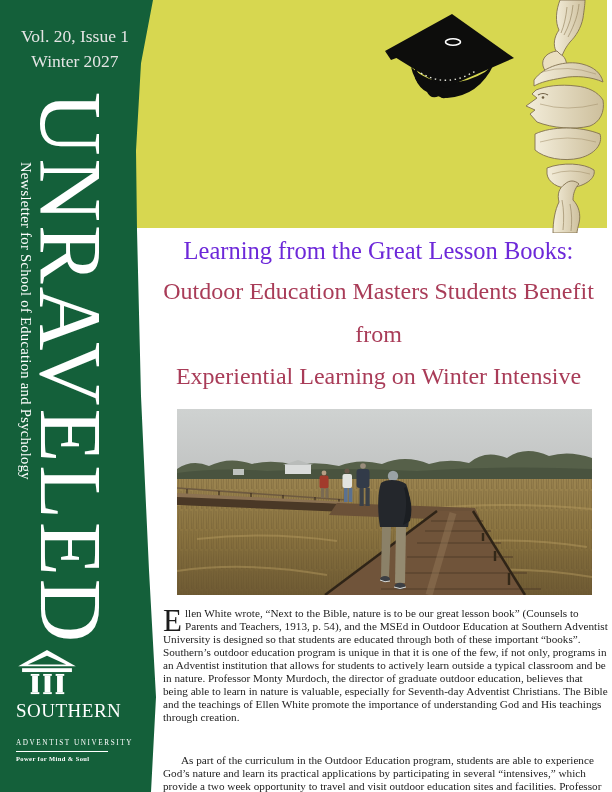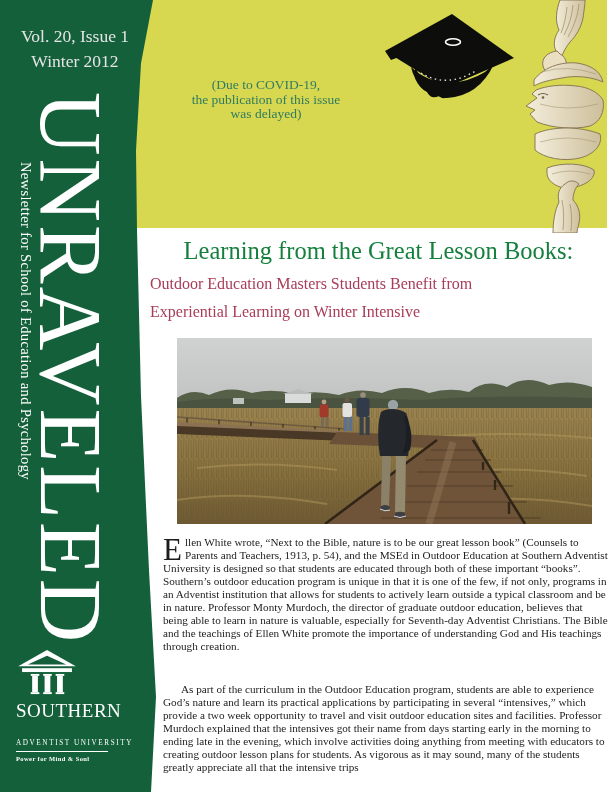--- a/index.html
+++ b/index.html
@@ -24,40 +24,35 @@
                 color:#fff;font-size:14.6px;letter-spacing:.3px;white-space:nowrap;}
   .logo{position:absolute;left:16px;top:650px;width:148px;display:flex;flex-direction:column;
         align-items:flex-start;color:#fff;}
   .logo-name{font-size:19px;letter-spacing:.5px;margin-top:4px;}
   .logo-sub{font-size:7.2px;letter-spacing:1.6px;margin-top:17px;}
   .logo-rule{width:92px;border-top:1px solid #fff;margin:4px 0 3px;}
   .logo-tagline{font-size:6.5px;font-weight:bold;letter-spacing:.4px;}
 
   
   .article{position:absolute;left:150px;top:228px;width:457px;}
-  .article-title{margin-top:9px;text-align:center;color:#15803d;font-size:24.5px;}
-  .article-subtitle{text-align:left;color:#a93c58;font-size:16px;line-height:1.78;margin-top:5px;}
+  .article-title{margin-top:9px;text-align:center;color:#6d28d9;font-size:24.5px;}
+  .article-subtitle{text-align:center;color:#a93c58;font-size:24px;line-height:1.78;margin-top:5px;}
   .photo{display:block;margin:11px 0 0 27px;width:415px;height:186px;}
   .body-text{margin:12px 0 0 13px;width:447px;font-size:11.2px;line-height:13px;color:#1c1c1c;
              text-align:left;}
   .body-text p{margin:0;}
   .body-text p + p{margin-top:30px;text-indent:18px;}
   .dropcap{float:left;font-size:31px;line-height:25px;padding:1px 3px 0 0;}
 </style>
 </head>
 <body>
 
 <div class="page">
 
   <div class="banner">
-    <div class="covid-note">
-      <div>(Due to COVID-19,</div>
-      <div>the publication of this issue</div>
-      <div>was delayed)</div>
-    </div>
 
     <div class="cap-wrap">
       <svg width="135" height="92" viewBox="0 0 135 92">
         <path d="M30,57 Q36,84 66,88 Q98,86 113,54 L104,62 Q88,72 68,73 Q46,72 30,57 Z" fill="#0d0d0c"></path>
         <path d="M34,56 Q44,82 66,87 Q62,90 58,86 Q50,90 46,82 Q38,78 34,68 Z" fill="#0d0d0c"></path>
         <polygon points="4,41 71,4 133,48 64,78" fill="#0d0d0c"></polygon>
         <polygon points="4,41 18,47 10,50" fill="#0d0d0c"></polygon>
         <ellipse cx="72" cy="32" rx="7.5" ry="3.2" fill="#0d0d0c" stroke="#ffffff" stroke-width="1.6"></ellipse>
         <path d="M40,63 Q66,79 96,60" fill="none" stroke="#e4e4da" stroke-width="1.4" stroke-dasharray="1.5,3.5"></path>
       </svg>
@@ -90,21 +85,21 @@
 
         <path d="M31,233 C31,221 33,210 37,202 C35,194 37,188 43,184 C47,180 53,180 57,184 C53,188 51,194 51,200 C57,206 59,215 57,223 C56,227 55,231 55,233 Z" fill="url(#fp)" stroke="#81704f" stroke-width="0.9"></path>
         <path d="M40,200 C42,210 42,220 41,230 M48,204 C50,214 50,222 49,231" fill="none" stroke="#9b8a66" stroke-width="0.7"></path>
       </svg>
     </div>
   </div>
 
   <div class="sidebar">
     <div class="issue">
       <div>Vol. 20, Issue 1</div>
-      <div>Winter 2012</div>
+      <div>Winter 2027</div>
     </div>
     <div class="vertical-title">UNRAVELED</div>
     <div class="vertical-sub">Newsletter for School of Education and Psychology</div>
 
     <div class="logo">
       <svg width="62" height="46" viewBox="0 0 64 48">
         <polygon points="32,0 62,17 2,17" fill="#ffffff"></polygon>
         <polygon points="32,6 52,15 12,15" fill="#14603a"></polygon>
         <rect x="6" y="19" width="52" height="4" fill="#ffffff"></rect>
         <g fill="#ffffff">

